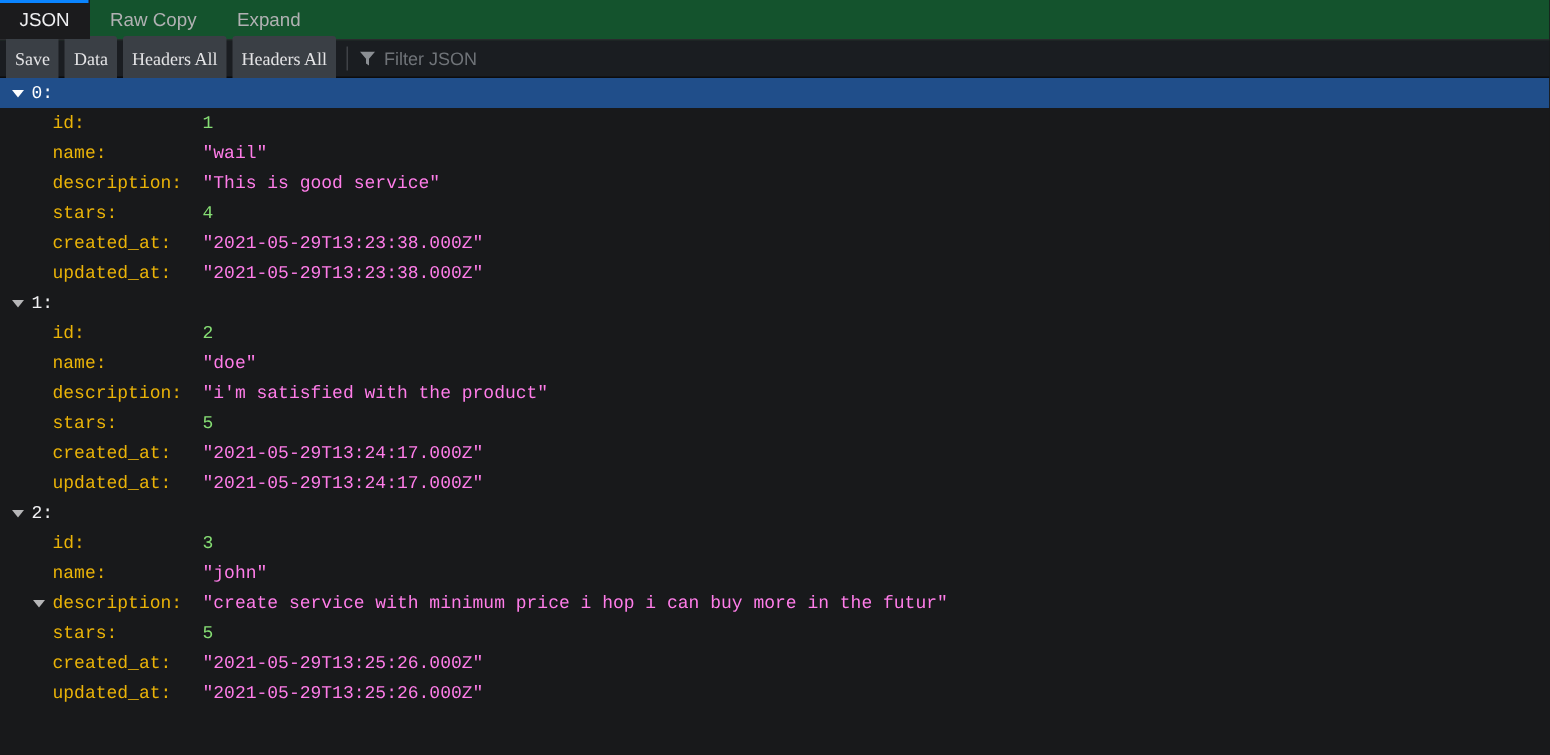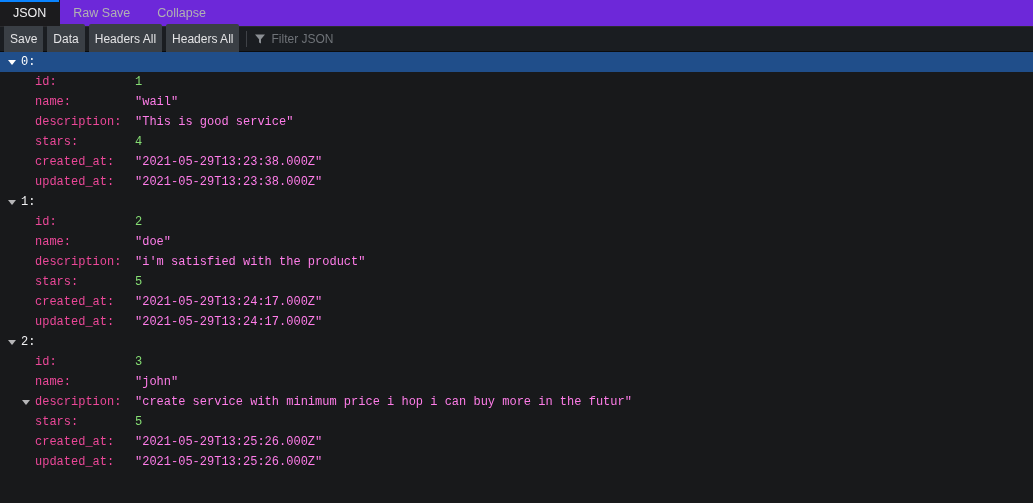--- a/index.html
+++ b/index.html
@@ -14,21 +14,21 @@
     font-size: 12px;
     color: #d8d8d8;
     -webkit-font-smoothing: antialiased;
   }
 
   
   .tabbar {
     display: flex;
     align-items: stretch;
     height: 27px;
-    background: #6d28d9;
+    background: #14532d;
     border-bottom: 1px solid #2a2b2e;
   }
   .tab {
     position: relative;
     display: flex;
     align-items: center;
     padding: 0 13px;
     font-size: 12.5px;
     color: #b1b1b3;
     cursor: default;
@@ -59,21 +59,21 @@
   .tb-btn {
     height: 30px;
     margin: 0 2px;
     padding: 0 6px;
     display: inline-flex;
     align-items: center;
     background: #3a3f45;
     border: none;
     border-radius: 2px;
     color: #e4e4e6;
-    font-family: Liberation Sans, sans-serif;
+    font-family: Liberation Serif, serif;
     font-size: 12px;
     line-height: 1;
     cursor: default;
     white-space: nowrap;
   }
   .tb-sep {
     width: 1px;
     height: 16px;
     background: #3f4247;
     margin: 0 4px 0 5px;
@@ -134,41 +134,41 @@
     left: 21px;
     color: #f2f2f4;
   }
   .row.selected .key { color: #ffffff; }
 
   
   .row.d1 .twisty { left: 22px; }
   .row.d1 .key {
     position: absolute;
     left: 35px;
-    color: #ec4899;
+    color: #eab308;
   }
   .row.d1 .val {
     position: absolute;
     left: 135px;
   }
   .val.string { color: #ff7de9; }
   .val.number { color: #86de74; }
 </style>
 </head>
 <body>
 
 <div class="tabbar" id="tabbar">
     <div class="tab active">
       <span>JSON</span>
     </div>
     <div class="tab">
-      <span>Raw Save</span>
+      <span>Raw Copy</span>
     </div>
     <div class="tab">
-      <span>Collapse</span>
+      <span>Expand</span>
     </div>
   </div>
 
 <div class="toolbar">
   <button class="tb-btn">Save</button>
   <button class="tb-btn">Data</button>
   <button class="tb-btn">Headers All</button>
   <button class="tb-btn">Headers All</button>
   <div class="tb-sep"></div>
   <div class="filter-wrap">

